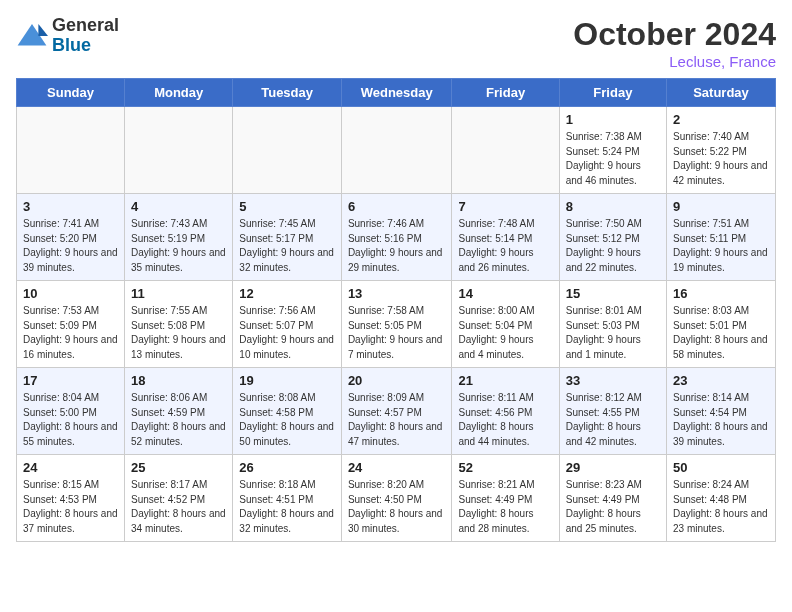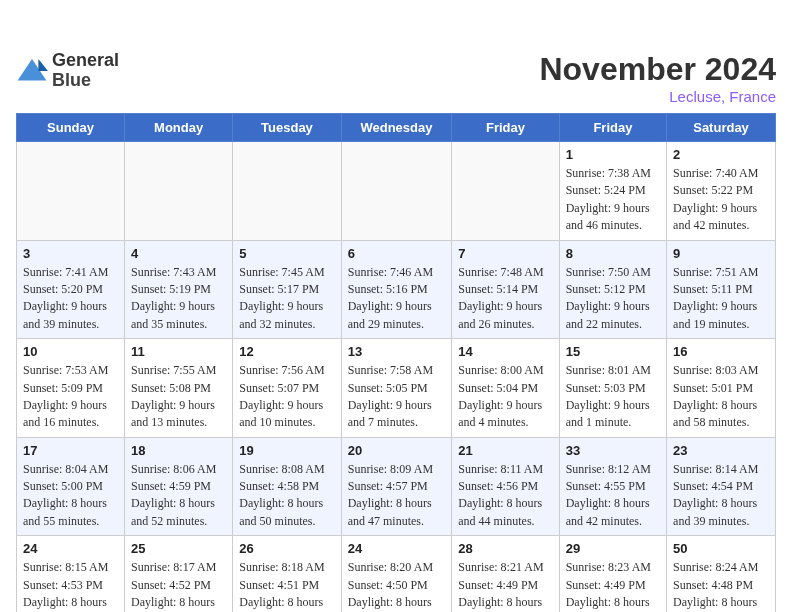--- a/index.html
+++ b/index.html
@@ -8,40 +8,39 @@
       background: #fff;
       width: 792px;
       min-height: 612px;
       padding: 16px;
     }
     .header {
       display: flex;
       justify-content: space-between;
       align-items: flex-start;
       margin-bottom: 8px;
-      margin-top: 35px;
     }
     .logo {
       display: flex;
       align-items: center;
     }
     .logo-text {
       display: flex;
       flex-direction: column;
       line-height: 1.1;
     }
     .logo-general {
       font-size: 18px;
       font-weight: bold;
       color: #333;
     }
     .logo-blue {
       font-size: 18px;
       font-weight: bold;
-      color: #404040;
+      color: #0369a1;
     }
     .logo-icon {
       width: 32px;
       height: 32px;
       margin-right: 4px;
     }
     .title-section {
       text-align: right;
     }
     .month-title {
@@ -82,42 +81,41 @@
     .calendar tr:nth-child(even) td:not(.empty) {
       background: #f0f4ff;
     }
     .day-number {
       font-size: 13px;
       font-weight: bold;
       margin-bottom: 3px;
       color: #222;
     }
     .day-info {
-      font-size: 12px;
+      font-size: 10px;
       line-height: 1.45;
       color: #333;
-      font-family: Liberation Serif, serif;
     }
   </style>
 </head>
 <body>
 
 <div class="header">
   <div class="logo">
     <svg class="logo-icon" viewBox="0 0 40 40">
       <polygon points="20,5 38,32 2,32" fill="#4a90d9"></polygon>
       <polygon points="28,5 40,20 28,20" fill="#1a5fa8"></polygon>
     </svg>
     <div class="logo-text">
       <span class="logo-general">General</span>
       <span class="logo-blue">Blue</span>
     </div>
   </div>
   <div class="title-section">
-    <div class="month-title">November 2024</div>
+    <div class="month-title">October 2024</div>
     <div class="location">Lecluse, France</div>
   </div>
 </div>
 
 <table class="calendar">
   <thead>
     <tr>
     <th>Sunday</th>
         <th>Monday</th>
         <th>Tuesday</th>
@@ -244,21 +242,21 @@
         </td>
         <td>
           <div class="day-number">26</div>
           <div class="day-info">Sunrise: 8:18 AM<br>Sunset: 4:51 PM<br>Daylight: 8 hours and 32 minutes.</div>
         </td>
         <td>
           <div class="day-number">24</div>
           <div class="day-info">Sunrise: 8:20 AM<br>Sunset: 4:50 PM<br>Daylight: 8 hours and 30 minutes.</div>
         </td>
         <td>
-          <div class="day-number">28</div>
+          <div class="day-number">52</div>
           <div class="day-info">Sunrise: 8:21 AM<br>Sunset: 4:49 PM<br>Daylight: 8 hours and 28 minutes.</div>
         </td>
         <td>
           <div class="day-number">29</div>
           <div class="day-info">Sunrise: 8:23 AM<br>Sunset: 4:49 PM<br>Daylight: 8 hours and 25 minutes.</div>
         </td>
         <td>
           <div class="day-number">50</div>
           <div class="day-info">Sunrise: 8:24 AM<br>Sunset: 4:48 PM<br>Daylight: 8 hours and 23 minutes.</div>
         </td>

